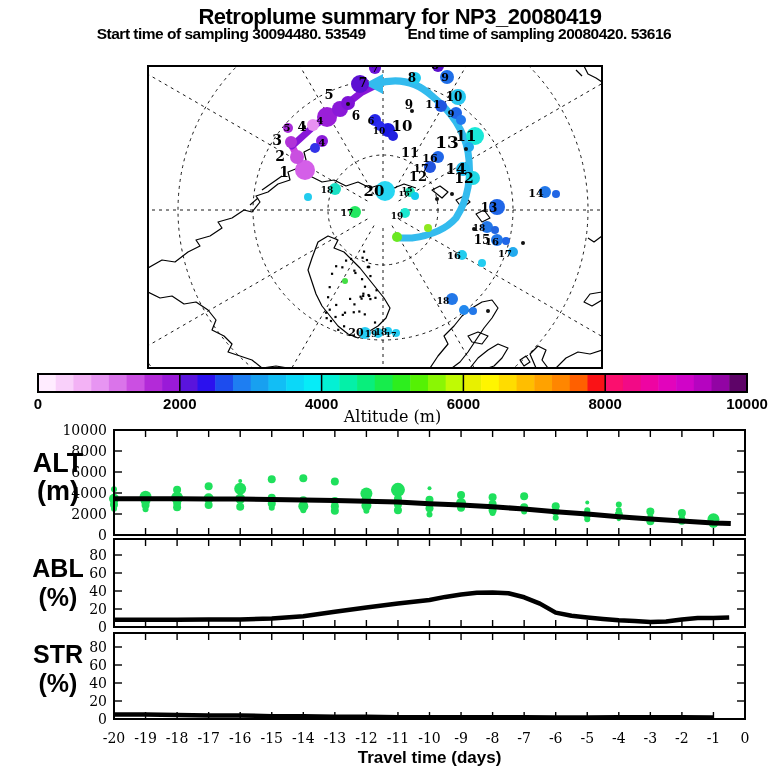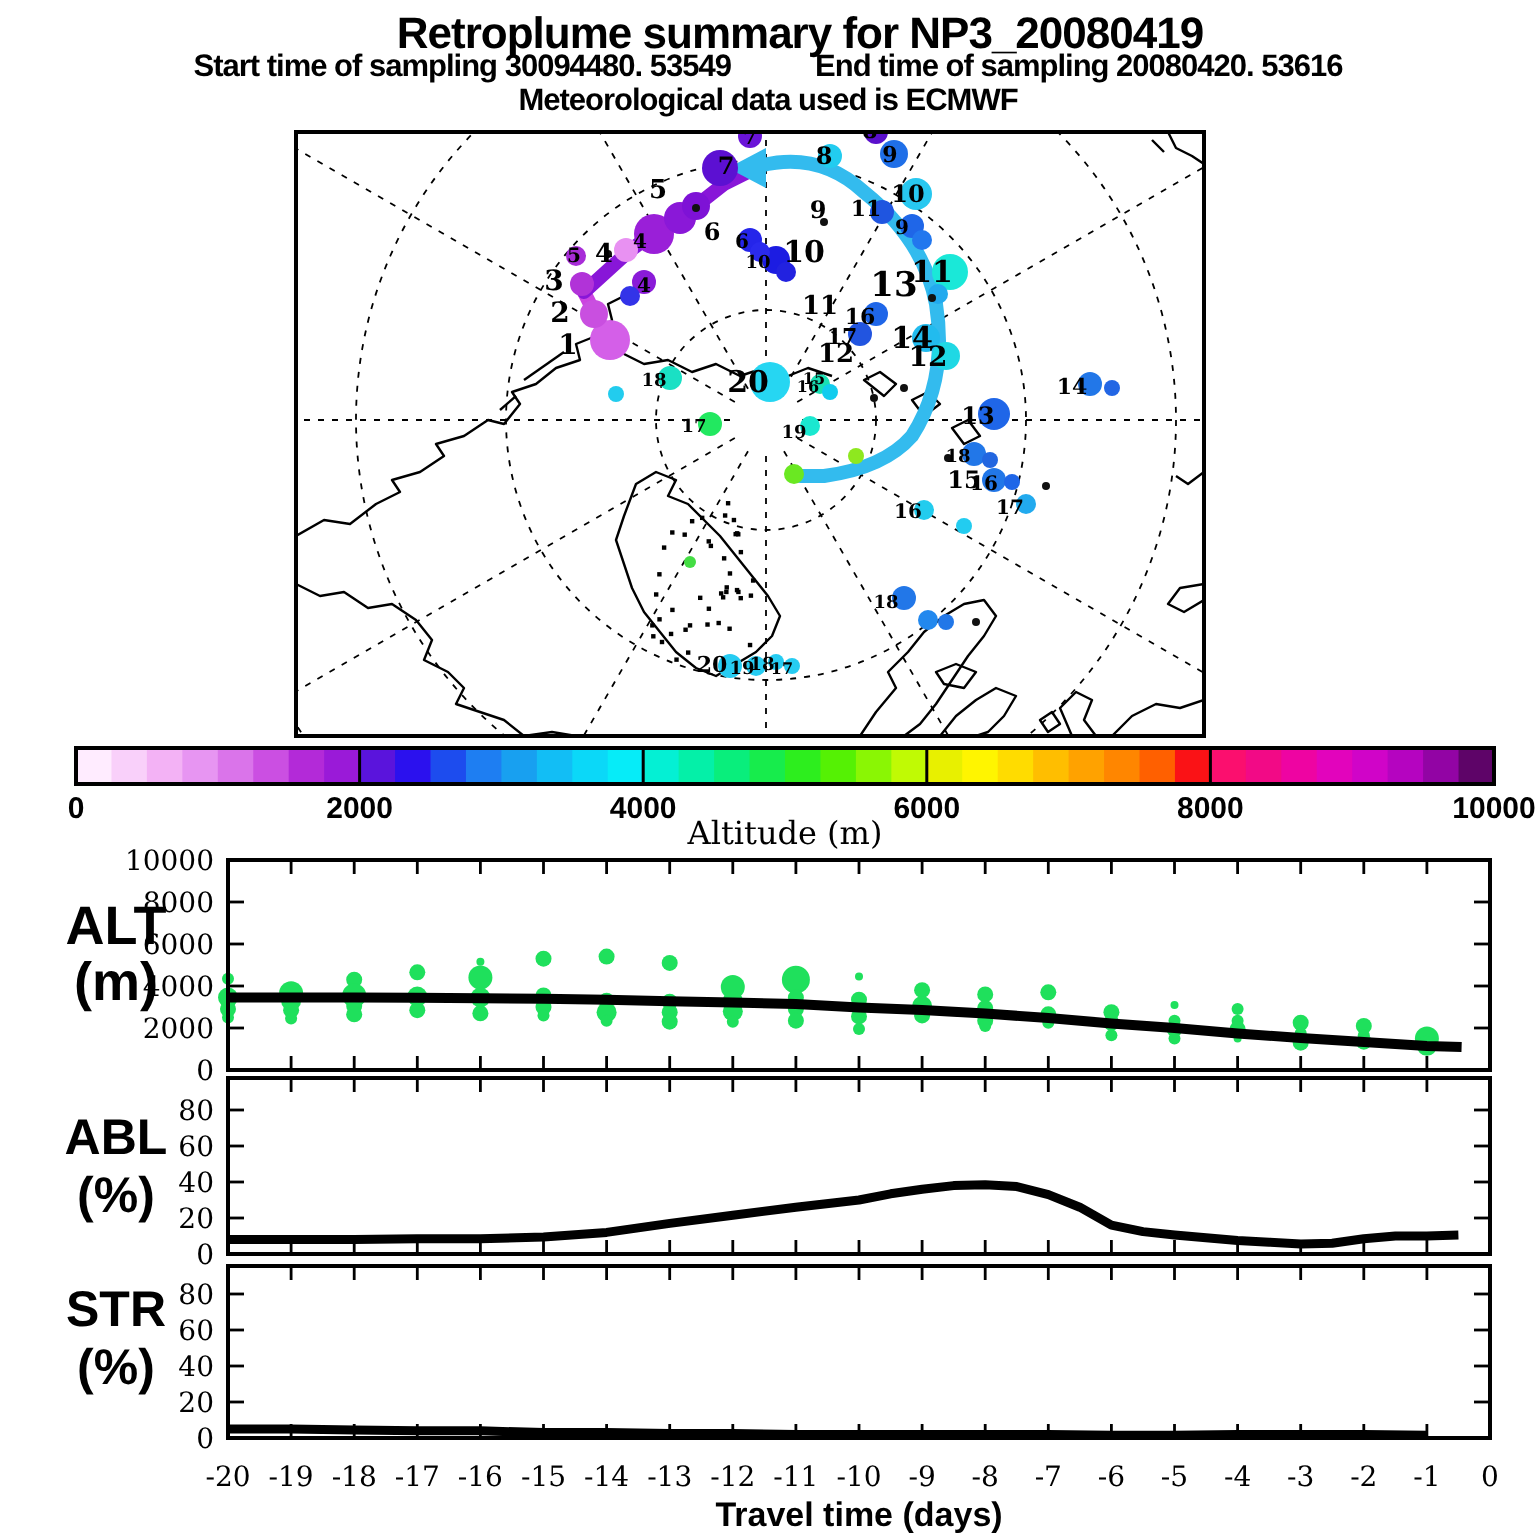--- a/index.html
+++ b/index.html
@@ -563,14 +563,13 @@
         <text x="681.9" y="743" fill="#000" font-family="&quot;DejaVu Serif&quot;, serif" font-size="14" font-weight="normal" text-anchor="middle">-2</text>
         <text x="713.4499999999999" y="743" fill="#000" font-family="&quot;DejaVu Serif&quot;, serif" font-size="14" font-weight="normal" text-anchor="middle">-1</text>
         <text x="745" y="743" fill="#000" font-family="&quot;DejaVu Serif&quot;, serif" font-size="14" font-weight="normal" text-anchor="middle">0</text>
         <text x="429.5" y="763" fill="#000" font-family="&quot;Liberation Sans&quot;, sans-serif" font-size="17" font-weight="bold" text-anchor="middle">Travel time (days)</text>
       </g>
     </svg>
   <div class="hdr t1">Retroplume summary for NP3_20080419</div>
   <div class="hdr t2">
     <span>Start time of sampling 30094480. 53549</span><span class="sp2">End time of sampling 20080420. 53616</span>
   </div>
-  <div class="hdr t3">Meteorological data used is ECMWF</div>
 </div>
 
 </body></html>

